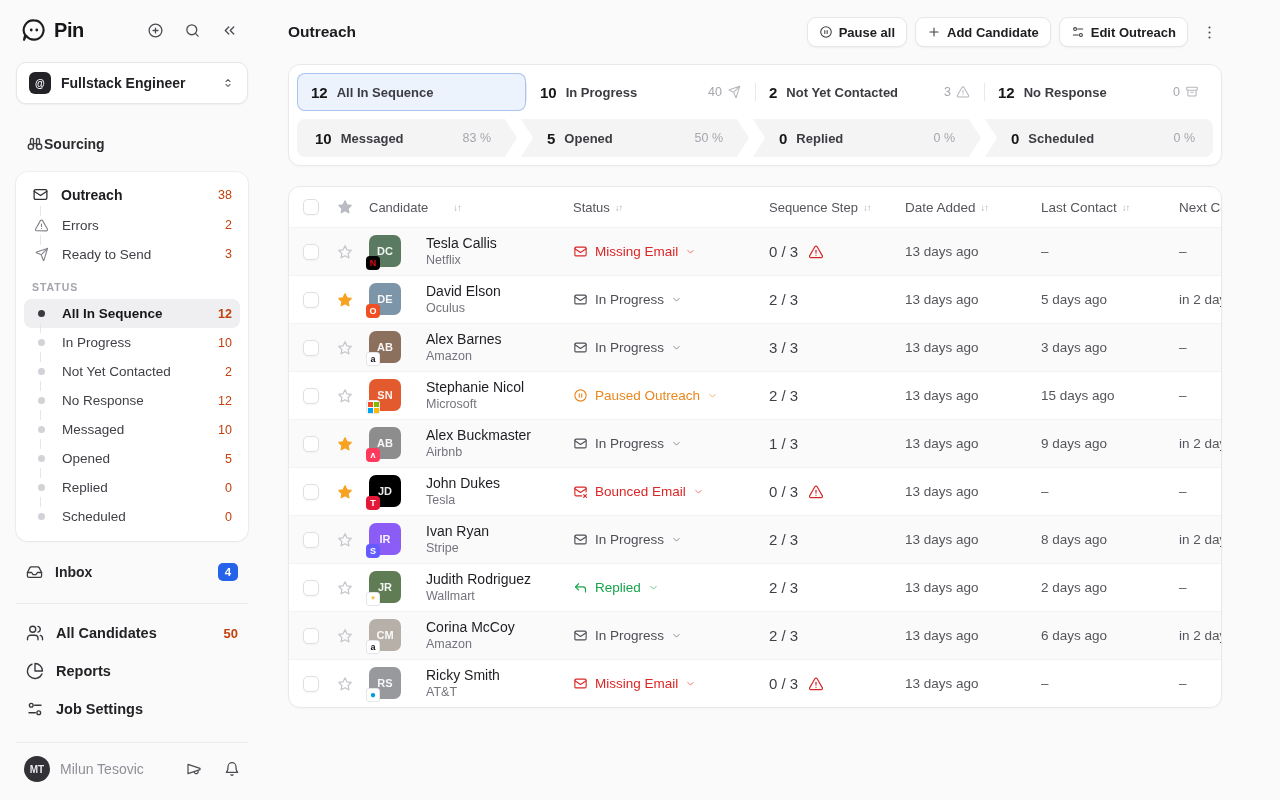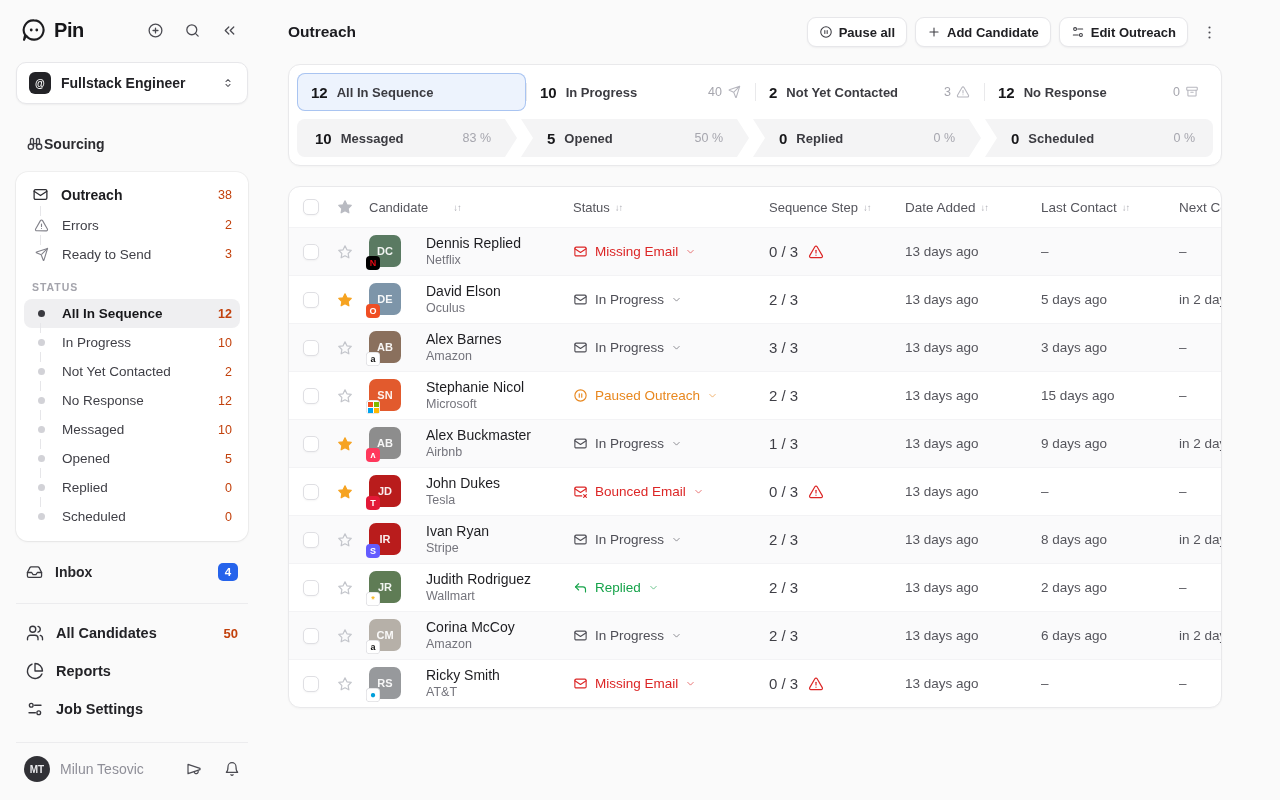--- a/index.html
+++ b/index.html
@@ -536,21 +536,21 @@
               <div class="cell c-star">
                 <span>
                   <svg class="ic star-ic star-off" viewBox="0 0 24 24" fill="none" stroke="currentColor" stroke-width="1.8" stroke-linecap="round" stroke-linejoin="round">
                     <path d="m12 2.8 2.9 5.9 6.5.95-4.7 4.6 1.1 6.5L12 17.7l-5.8 3.05 1.1-6.5-4.7-4.6 6.5-.95z"></path>
                   </svg>
                 </span>
               </div>
               <div class="cell c-cand">
                 <span class="avatar" style="background:#5a7a62">DC<span class="badge" style="background:#000000;color:#e50914;">N</span></span>
                 <span class="cand-txt">
-                  <span class="cand-name" style="display:block">Dennis Replied</span>
+                  <span class="cand-name" style="display:block">Tesla Callis</span>
                   <span class="cand-co" style="display:block">Netflix</span>
                 </span>
               </div>
               <div class="cell c-status">
                 <span class="status st-missing">
                   <span>
                     <svg class="ic " viewBox="0 0 24 24" fill="none" stroke="currentColor" stroke-width="1.8" stroke-linecap="round" stroke-linejoin="round">
                       <rect x="3" y="5" width="18" height="14" rx="2"></rect>
                       <path d="m3 7.5 9 6 9-6"></path>
                     </svg>
@@ -743,21 +743,21 @@
                 <span class="cb"></span>
               </div>
               <div class="cell c-star">
                 <span>
                   <svg class="ic star-ic star-on" viewBox="0 0 24 24" fill="none" stroke="currentColor" stroke-width="1.8" stroke-linecap="round" stroke-linejoin="round">
                     <path d="m12 2.8 2.9 5.9 6.5.95-4.7 4.6 1.1 6.5L12 17.7l-5.8 3.05 1.1-6.5-4.7-4.6 6.5-.95z"></path>
                   </svg>
                 </span>
               </div>
               <div class="cell c-cand">
-                <span class="avatar" style="background:#b91c1c">JD<span class="badge" style="background:#e31937;color:#ffffff;">T</span></span>
+                <span class="avatar" style="background:#000000">JD<span class="badge" style="background:#e31937;color:#ffffff;">T</span></span>
                 <span class="cand-txt">
                   <span class="cand-name" style="display:block">John Dukes</span>
                   <span class="cand-co" style="display:block">Tesla</span>
                 </span>
               </div>
               <div class="cell c-status">
                 <span class="status st-bounced">
                   <span>
                     <svg class="ic " viewBox="0 0 24 24" fill="none" stroke="currentColor" stroke-width="1.8" stroke-linecap="round" stroke-linejoin="round">
                       <path d="M21 12.5V7a2 2 0 0 0-2-2H5a2 2 0 0 0-2 2v10a2 2 0 0 0 2 2h9"></path>
@@ -791,21 +791,21 @@
                 <span class="cb"></span>
               </div>
               <div class="cell c-star">
                 <span>
                   <svg class="ic star-ic star-off" viewBox="0 0 24 24" fill="none" stroke="currentColor" stroke-width="1.8" stroke-linecap="round" stroke-linejoin="round">
                     <path d="m12 2.8 2.9 5.9 6.5.95-4.7 4.6 1.1 6.5L12 17.7l-5.8 3.05 1.1-6.5-4.7-4.6 6.5-.95z"></path>
                   </svg>
                 </span>
               </div>
               <div class="cell c-cand">
-                <span class="avatar" style="background:#b91c1c">IR<span class="badge" style="background:#635bff;color:#ffffff;">S</span></span>
+                <span class="avatar" style="background:#8b5cf6">IR<span class="badge" style="background:#635bff;color:#ffffff;">S</span></span>
                 <span class="cand-txt">
                   <span class="cand-name" style="display:block">Ivan Ryan</span>
                   <span class="cand-co" style="display:block">Stripe</span>
                 </span>
               </div>
               <div class="cell c-status">
                 <span class="status st-progress">
                   <span>
                     <svg class="ic " viewBox="0 0 24 24" fill="none" stroke="currentColor" stroke-width="1.8" stroke-linecap="round" stroke-linejoin="round">
                       <rect x="3" y="5" width="18" height="14" rx="2"></rect>

